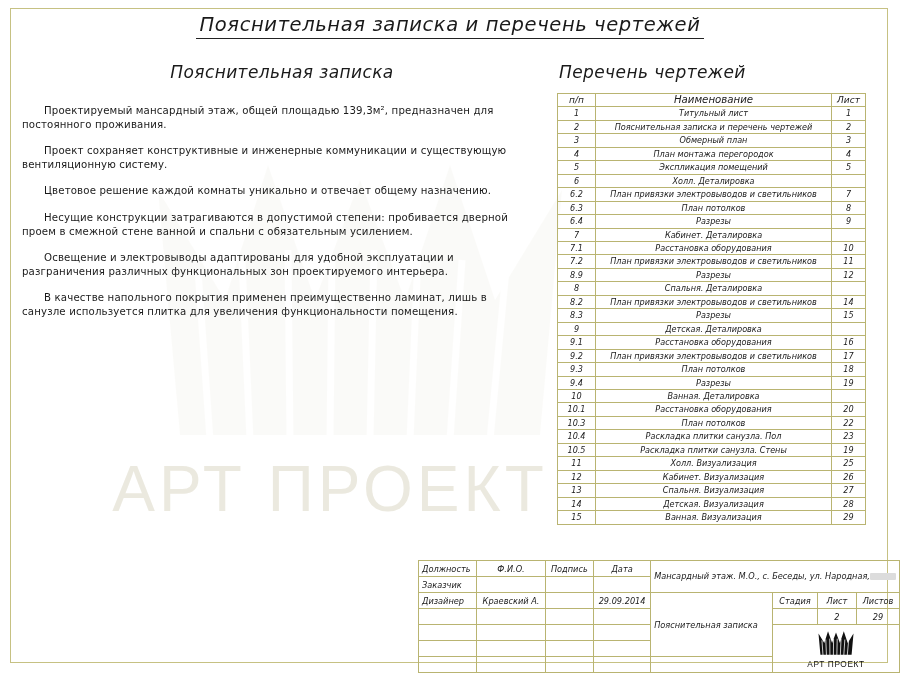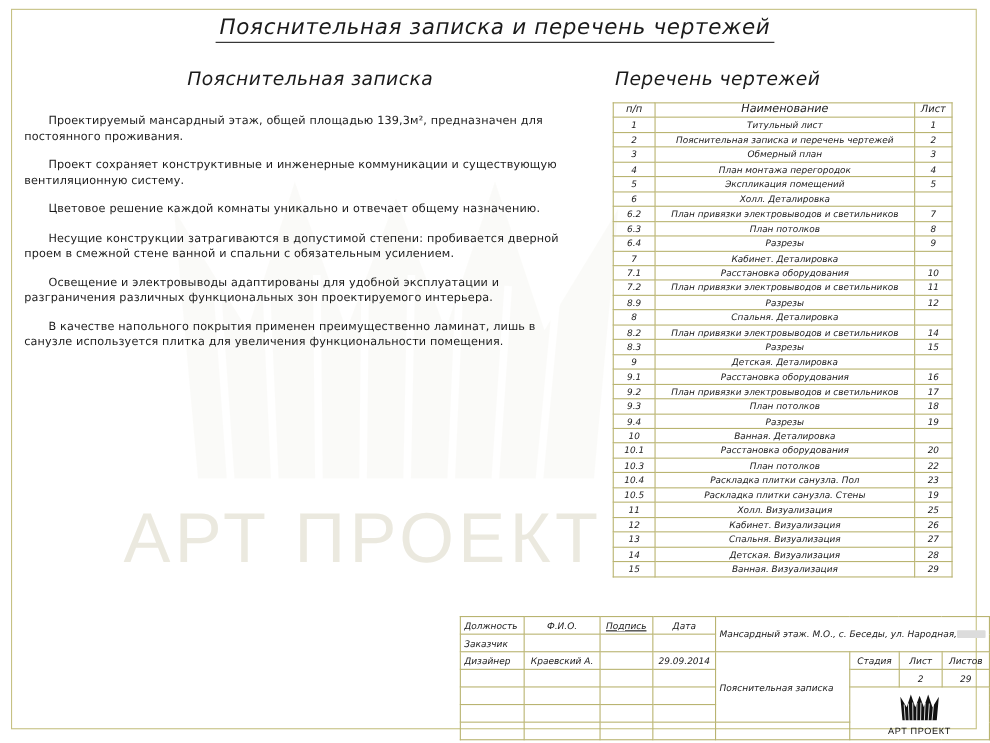--- a/index.html
+++ b/index.html
@@ -157,21 +157,21 @@
     padding: 0 3px;
     height: 15px;
     font-size: 8.2px;
     font-weight: normal;
     vertical-align: middle;
     overflow: hidden;
     white-space: nowrap;
   }
   td.c-post  { width: 58px; text-align: left;   padding-left: 4px;}
   td.c-fio   { width: 72px; text-align: center; margin-left: 35px; }
-  td.c-sign  { width: 52px; text-align: center; text-decoration: underline; }
+  td.c-sign  { width: 52px; text-align: center; }
   td.c-date  { width: 58px; text-align: center; }
   td.obj {
     text-align: left;
     font-size: 8.1px;
     white-space: normal;
     line-height: 11.5px;
     vertical-align: top;
     padding-top: 1px;
   }
   td.stage-h { width: 38px; text-align: center; font-size: 8.2px; margin-left: 42px;}

